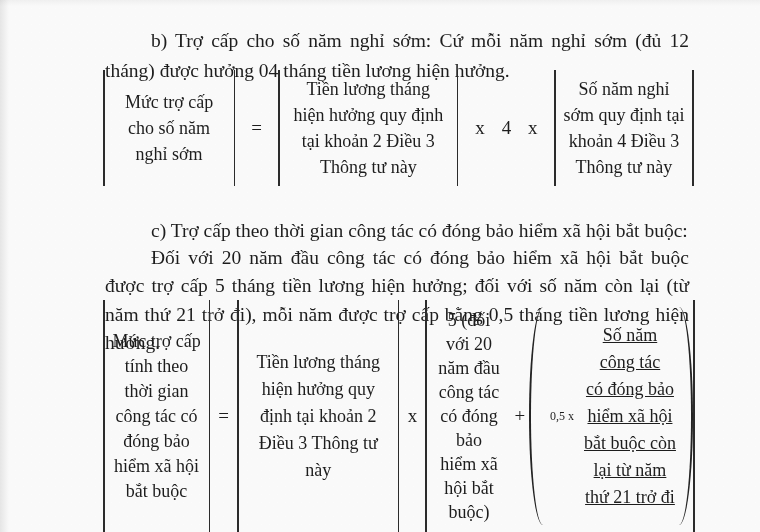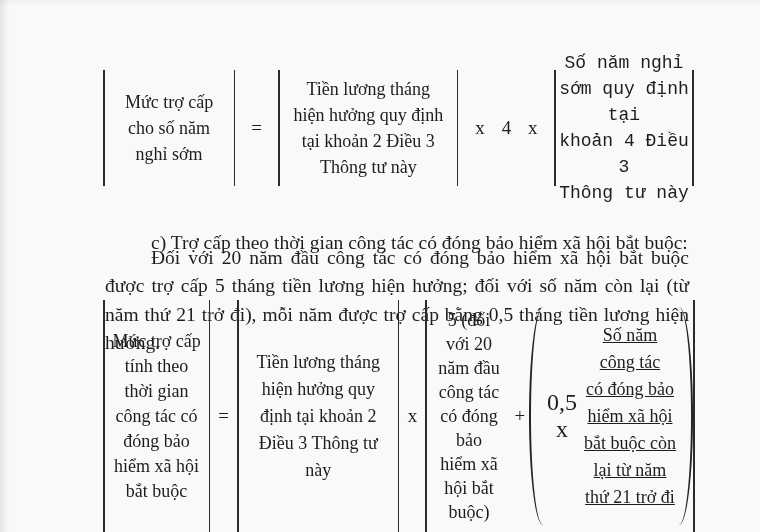--- a/index.html
+++ b/index.html
@@ -13,66 +13,67 @@
     font-family:"Liberation Serif","DejaVu Serif",serif;
     color:#1d1d1d;
     overflow:hidden;
   }
   .para{
     position:absolute;left:105px;width:584px;
     font-size:19.5px;line-height:30px;
     text-align:justify;text-indent:46px;
   }
   #para-b{top:6px;}
-  #heading-c{top:208px;line-height:29px;text-align:left;}
+  #heading-c{top:196px;line-height:29px;text-align:left;}
   #para-c{top:224px;line-height:28.5px;}
   .formula{
     position:absolute;left:103px;
     display:flex;align-items:center;
   }
   #formula-1{top:70px;height:116px;}
   #formula-2{top:300px;height:232px;}
   .vbar{width:1.6px;background:#2b2b2b;align-self:stretch;flex:none;}
   .fcell{
     flex:none;text-align:center;white-space:pre-line;
     font-size:18px;
   }
   .opcell{flex:none;text-align:center;font-size:19px;}
   
   .f1-c1{width:129px;line-height:26px;}
   .f1-eq{width:43px;}
   .f1-c2{width:177px;line-height:26px;}
   .f1-ops{width:96px;display:flex;justify-content:space-evenly;align-items:center;font-size:19px;flex:none;}
-  .f1-c3{width:136px;line-height:26px;font-family:Liberation Mono, monospace;}
+  .f1-c3{width:136px;line-height:26px;}
   
   .f2-c1{width:104px;line-height:25px;}
   .f2-eq{width:27px;}
   .f2-c2{width:159px;line-height:27px;}
   .f2-x{width:26px;}
   .f2-c3{width:84px;line-height:24px;font-family:Liberation Serif, serif;}
   .f2-plus{width:18px;}
-  .f2-coef{width:38px;font-size:24px;}
+  .f2-coef{width:38px;font-size:12px;}
   .f2-c4{width:98px;line-height:27px;text-decoration:underline;}
   .paren{flex:none;width:12px;height:218px;align-self:center;}
   .paren-open{
     border-left:2.6px solid #242424;
     border-top-left-radius:100% 50%;
     border-bottom-left-radius:100% 50%;
   }
   .paren-close{
     border-right:2.6px solid #242424;
     border-top-right-radius:100% 50%;
     border-bottom-right-radius:100% 50%;
   }
 </style>
 </head>
 <body>
 
 <div class="page">
 
+  <p class="para" id="para-b">b) Trợ cấp cho số năm nghỉ sớm: Cứ mỗi năm nghỉ sớm (đủ 12 tháng) được hưởng 04 tháng tiền lương hiện hưởng.</p>
 
   <div class="formula" id="formula-1">
     <div class="vbar"></div>
     <div class="fcell f1-c1">Mức trợ cấp
 cho số năm
 nghỉ sớm</div>
     <div class="vbar"></div>
     <div class="opcell f1-eq">=</div>
     <div class="vbar"></div>
     <div class="fcell f1-c2">Tiền lương tháng

